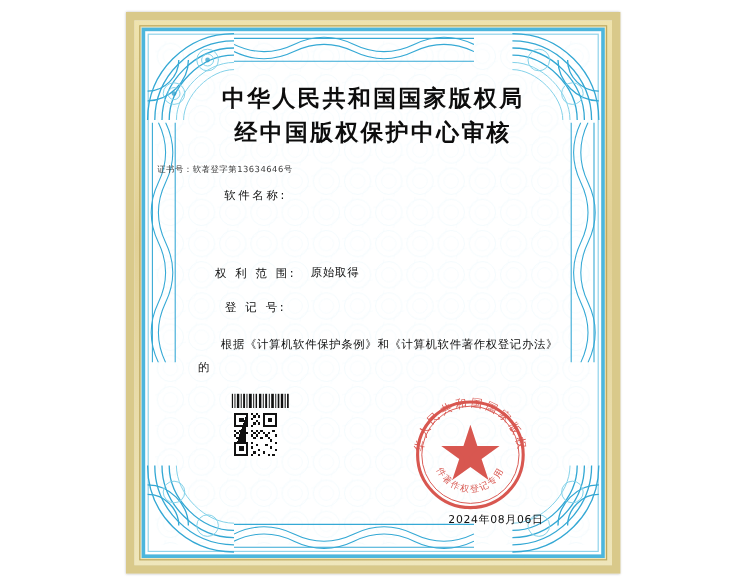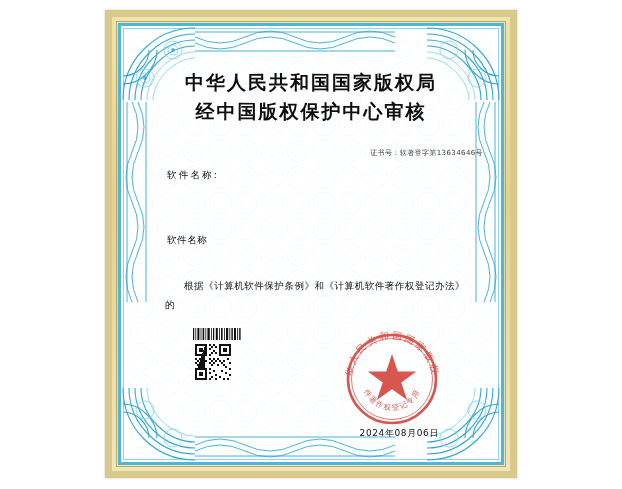--- a/index.html
+++ b/index.html
@@ -133,37 +133,37 @@
     font-family: "DejaVu Serif", "Liberation Serif", serif;
     font-size: 19px;
     font-weight: bold;
     color: #0d0d0d;
     letter-spacing: 2px;
     line-height: 1.35;
     margin-top: 3px;
   }
 
   .cert-no {
-    text-align: right;
     font-size: 7px;
     color: #3a3a3a;
-    margin-top: 24px;
+    margin-top: 12px;
     padding-right: 8px;
     letter-spacing: 0.4px;
   }
 
   .fields {
     margin-top: 10px;
     padding-left: 36px;
     padding-right: 18px;
   }
   .row {
     display: flex;
     align-items: flex-start;
     margin-bottom: 9px;
+    text-align: center;
   }
   .row .lbl {
     width: 92px;
     flex: 0 0 92px;
     font-size: 9.5px;
     color: #101010;
     letter-spacing: 2.2px;
     white-space: nowrap;
     padding-top: 1px;
   }
@@ -214,21 +214,21 @@
   }
   .seal {
     position: absolute;
     right: 46px;
     top: 0px;
     width: 106px;
     height: 106px;
   }
   .date {
     position: absolute;
-    right: 52px;
+    right: 38px;
     bottom: -2px;
     font-size: 9px;
     color: #111;
     letter-spacing: 0.6px;
   }
 </style>
 </head>
 <body>
 
 <div class="page">
@@ -373,24 +373,26 @@
         </div>
 
         <div class="spacer-1"></div>
 
 
         <div class="spacer-1"></div>
         <div class="spacer-1"></div>
 
 
         <div class="row gap-lg">
-          <div class="val">软件名称</div>
+          <div class="lbl">权 利 范 围:</div>
+          <div class="val">原始取得</div>
         </div>
 
         <div class="row">
+          <div class="lbl">登 记 号:</div>
         </div>
 
       </div>
 
       <div class="para">
         <span class="indent"></span><span>根据《计算机软件保护条例》和《计算机软件著作权登记办法》的</span><br>
       </div>
 
       <div class="bottom">
 

